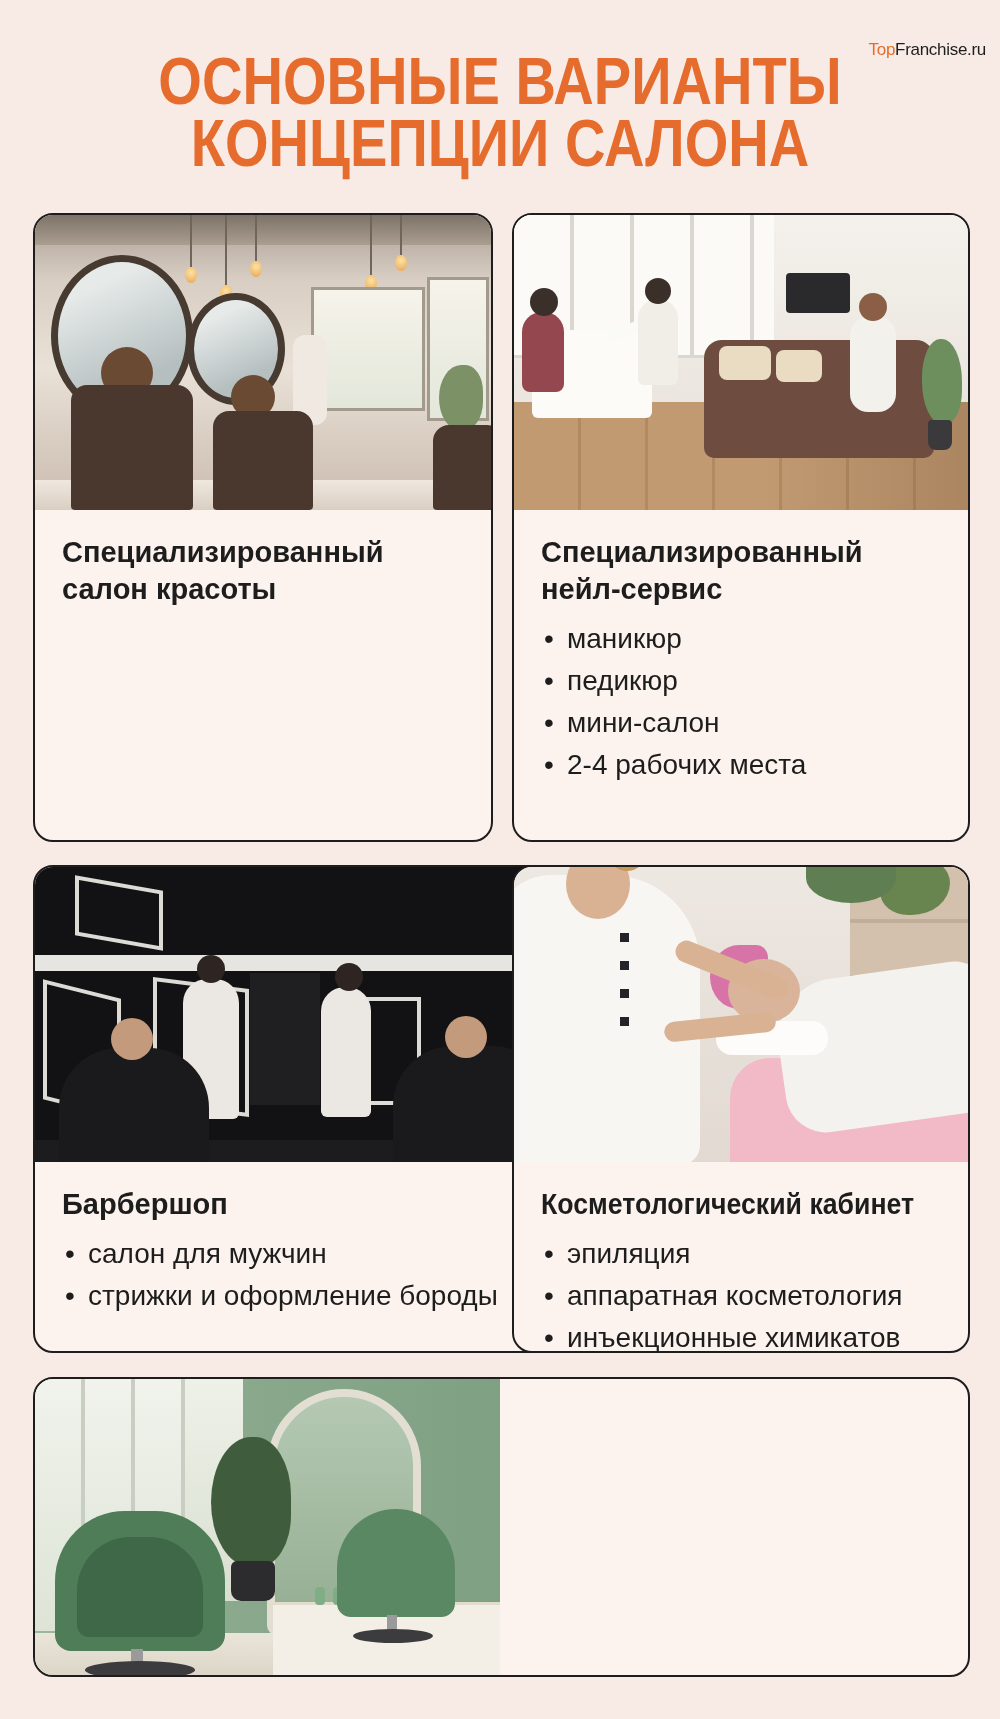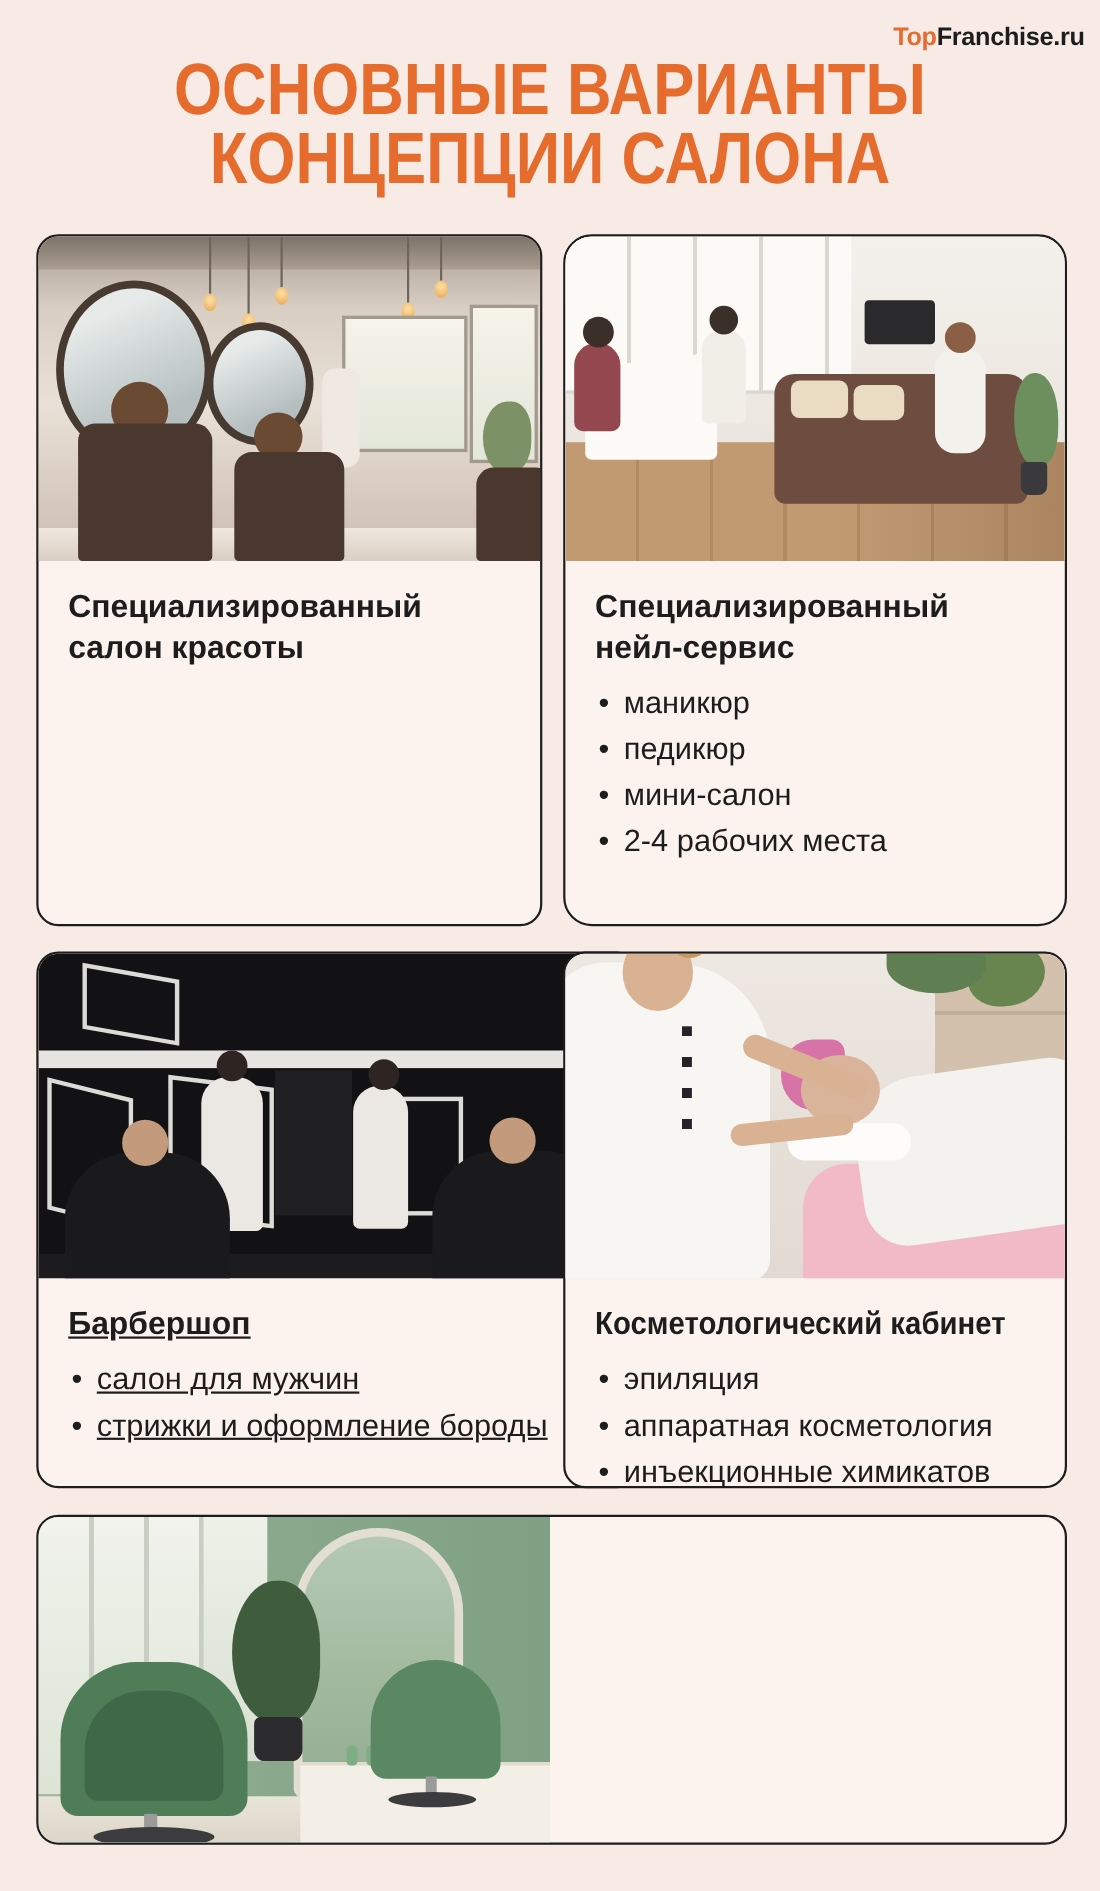--- a/index.html
+++ b/index.html
@@ -1,32 +1,32 @@
 <!DOCTYPE html>
 <html lang="ru"><head>
 <meta charset="utf-8">
 <style>
   html,body{margin:0;padding:0;background:#f8ebe6;}
   .page{position:relative;width:1000px;height:1719px;background:#f8ebe6;
         font-family:"Liberation Sans",sans-serif;color:#1d1d1d;overflow:hidden;}
 
   
-  .logo{position:absolute;top:20px;right:14px;font-size:23px;font-weight:700;letter-spacing:-.3px;}
+  .logo{position:absolute;top:40px;right:14px;font-size:17px;font-weight:400;letter-spacing:-.3px;}
   .logo .t{color:#e66c2e;}
   .logo .f{color:#1d1d1d;}
   .title{position:absolute;top:50px;left:0;width:100%;margin:0;text-align:center;
          color:#e66c2e;font-weight:700;}
   .title span{display:block;font-size:66px;line-height:62px;transform:scaleX(.85);letter-spacing:0;}
 
   
   .card{position:absolute;background:#fcf3ee;border:2px solid #1d1d1d;border-radius:20px;
         box-sizing:border-box;overflow:hidden;}
   .c1{left:33px;top:213px;width:460px;height:629px;}
-  .c2{left:512px;top:213px;width:458px;height:629px;border-radius:26px;}
-  .c3{left:33px;top:865px;width:548px;height:488px;text-decoration:underline;}
+  .c2{left:512px;top:213px;width:458px;height:629px;}
+  .c3{left:33px;top:865px;width:548px;height:488px;}
   .c4{left:512px;top:865px;width:458px;height:488px;}
   .c5{left:33px;top:1377px;width:937px;height:300px;display:flex;}
 
   .photo{position:relative;overflow:hidden;width:100%;height:295px;}
   .c5 .photo{width:465px;flex:0 0 465px;height:100%;border-radius:17px 0 0 17px;}
 
   .content{padding:0 27px;}
   .c5 .content{padding:50px 20px 0 45px;}
   .card-title{margin:24px 0 14px;font-size:29px;line-height:37px;font-weight:700;}
   .c4 .card-title{white-space:nowrap;transform:scaleX(.92);transform-origin:left center;}

